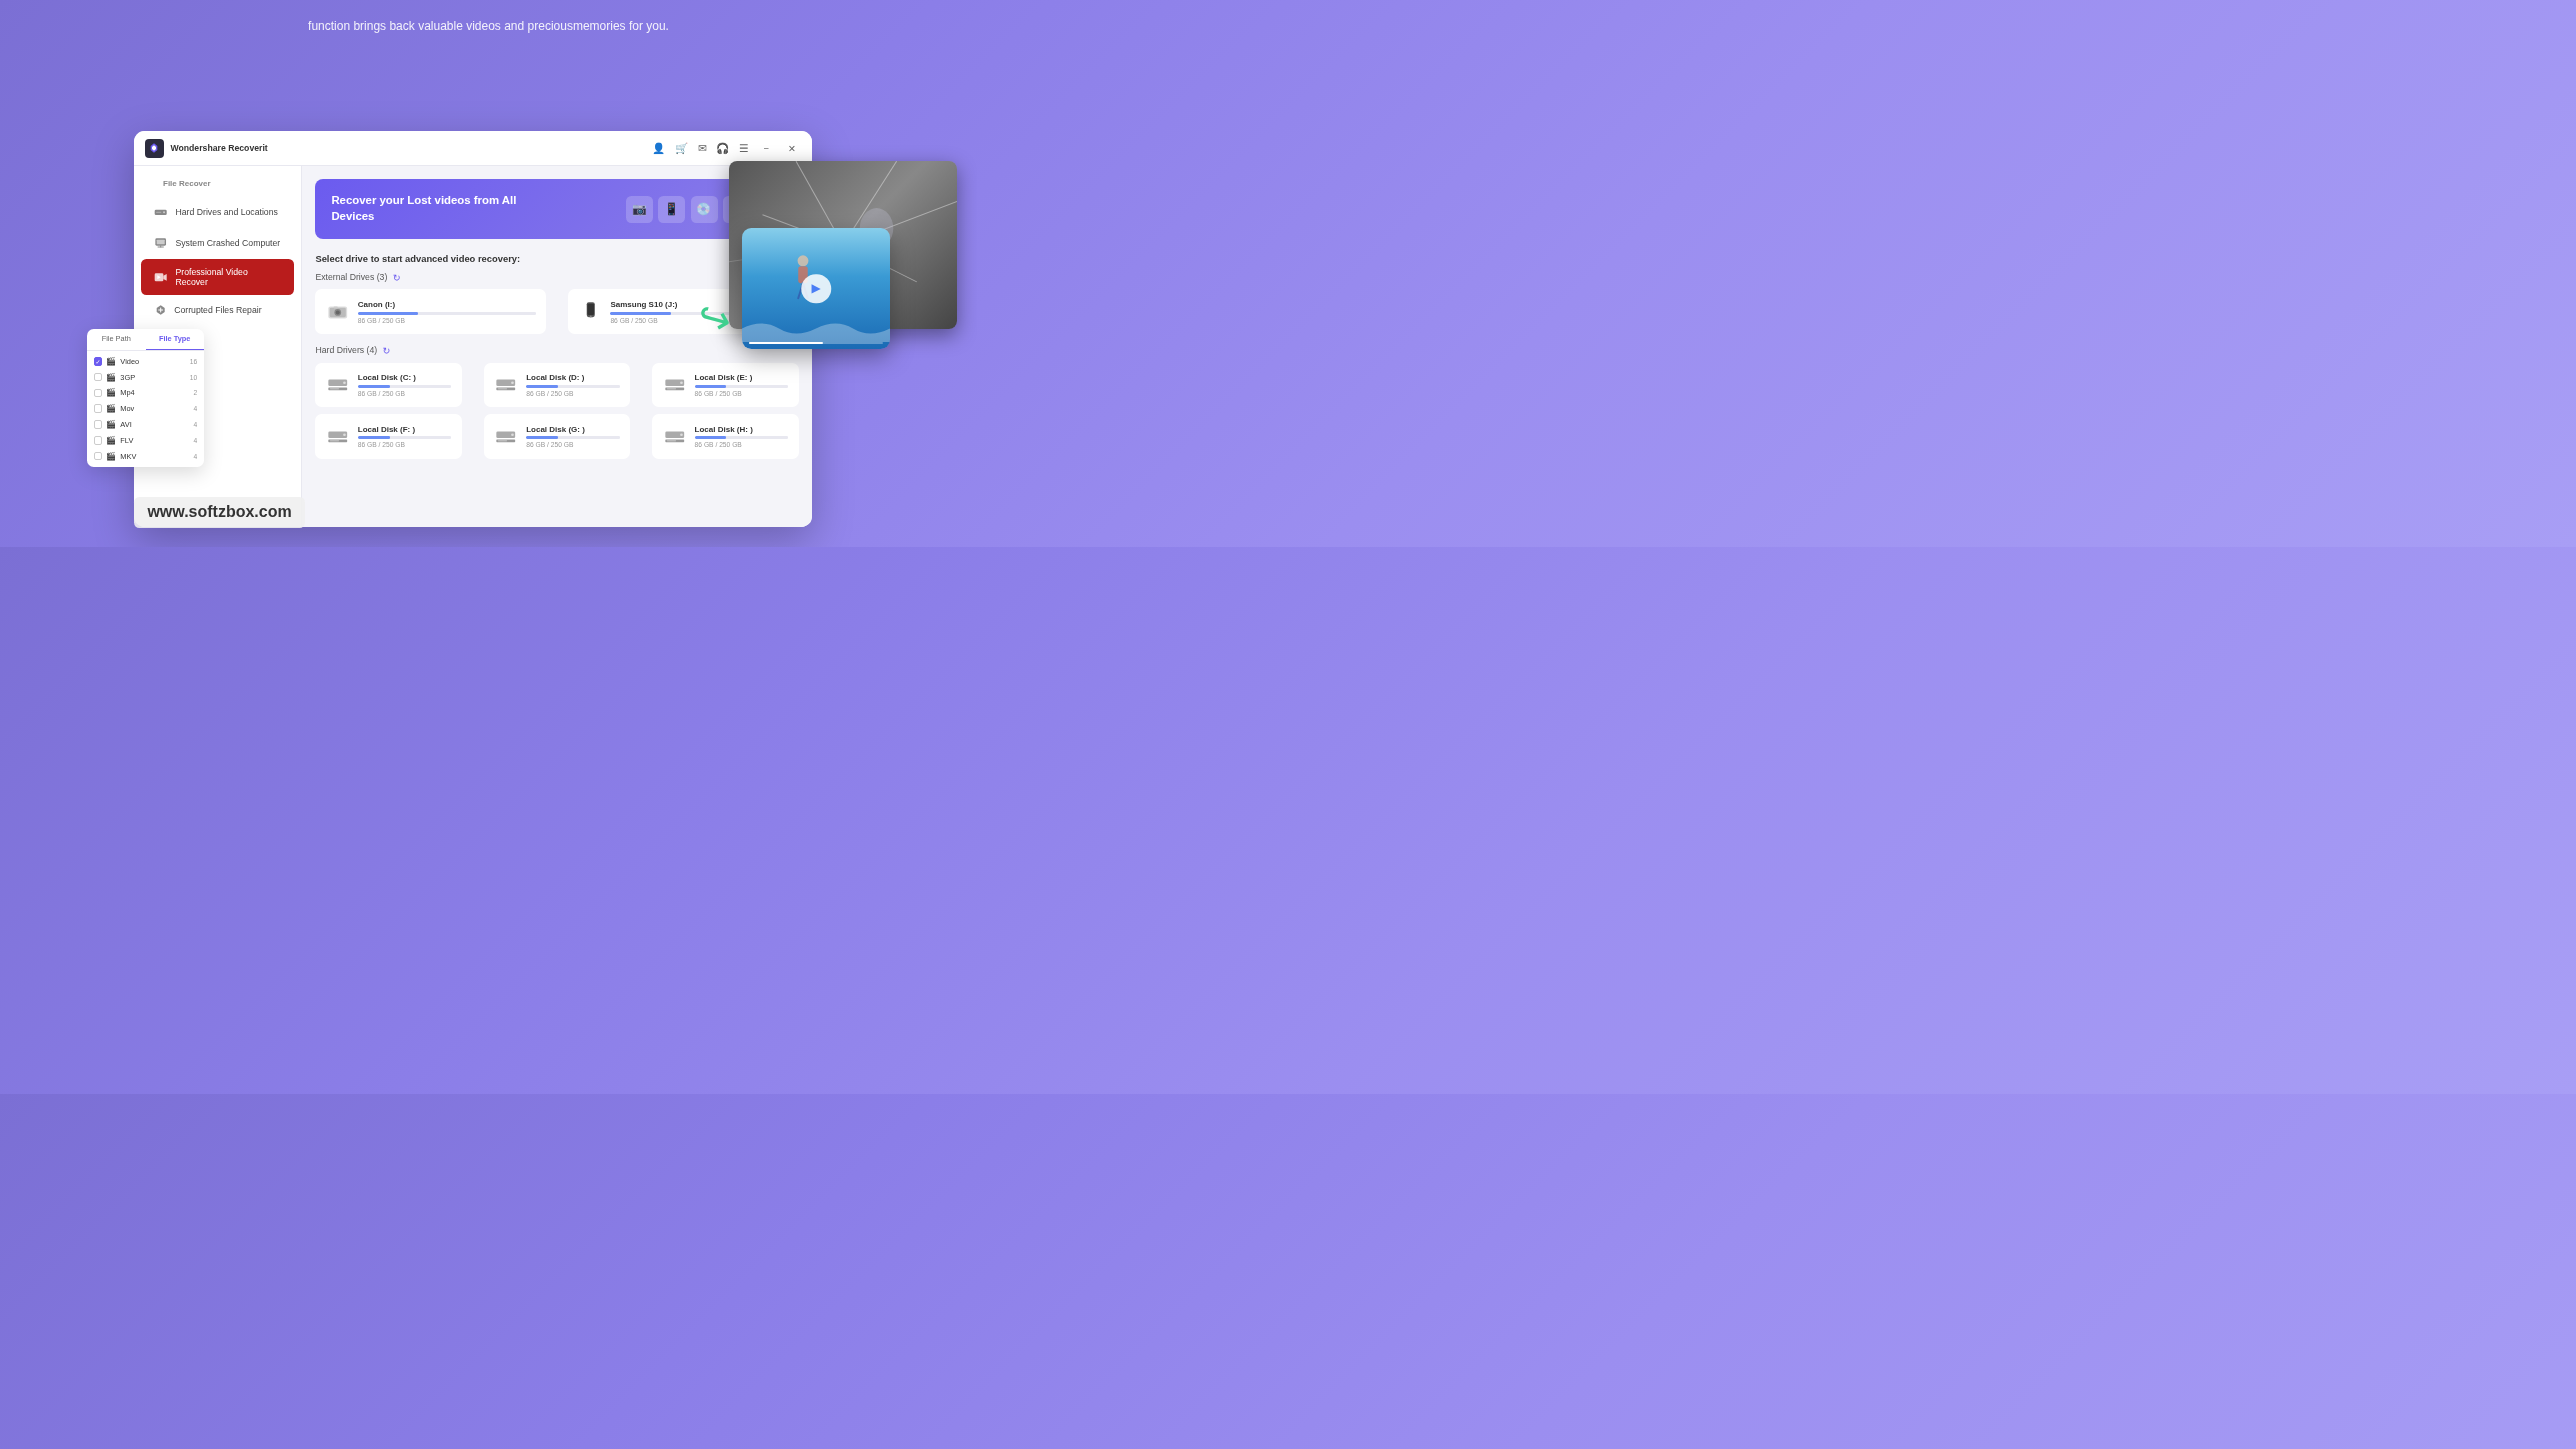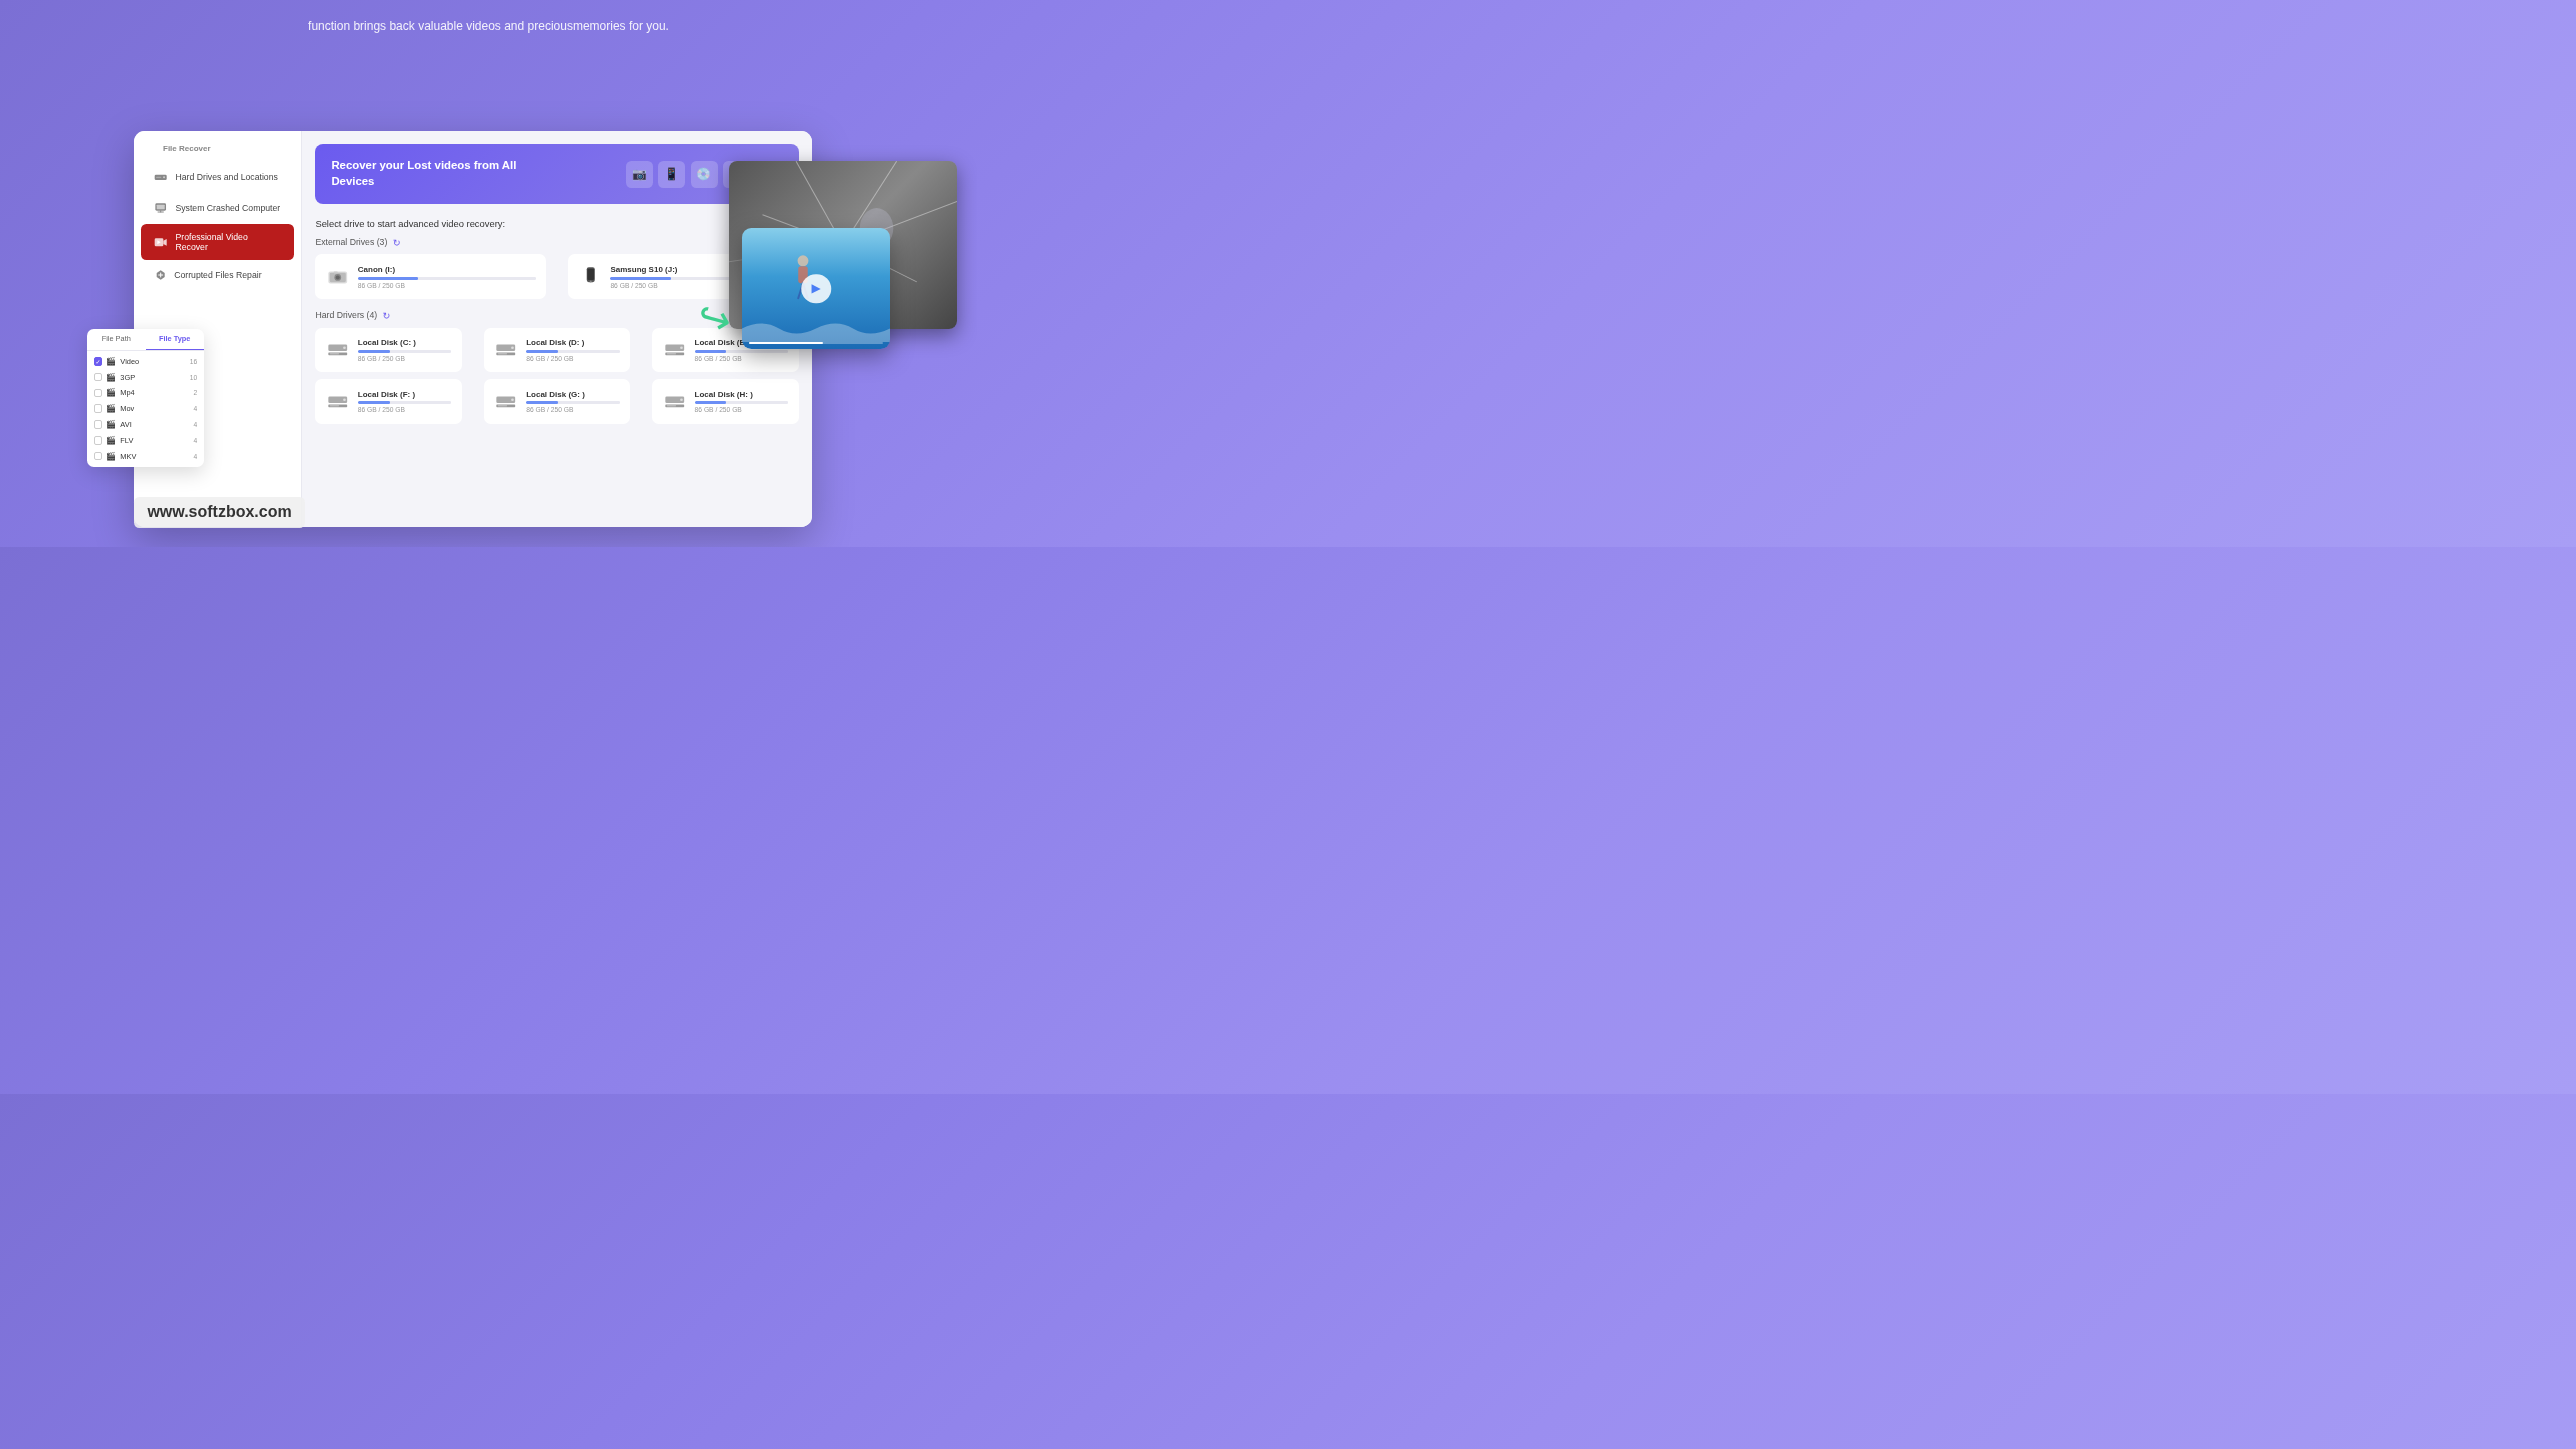--- a/index.html
+++ b/index.html
@@ -187,21 +187,21 @@
       background: rgba(255,255,255,0.25);
       border-radius: 5.4px;
       display: flex;
       align-items: center;
       justify-content: center;
       font-size: 12px;
     }
 
     .section-title {
       font-size: 9.4px;
-      font-weight: 400;
+      font-weight: 700;
       color: #333;
       margin-bottom: 8px;
     }
 
     .drives-section { margin-bottom: 10.7px; }
     .drives-section-header {
       display: flex;
       align-items: center;
       gap: 5.4px;
       margin-bottom: 6.7px;
@@ -376,20 +376,40 @@
   </style>
 </head>
 <body>
 
 <div class="page-header">
   <p>function brings back valuable videos and preciousmemories for you.</p>
 </div>
 
 <div class="app-window">
 
+  <div class="titlebar">
+    <div class="titlebar-logo">
+      <svg width="12" height="12" viewBox="0 0 18 18" fill="none">
+        <path d="M9 2L14 6V12L9 16L4 12V6L9 2Z" fill="#6b5bef"></path>
+        <path d="M9 5L12 7.5V10.5L9 13L6 10.5V7.5L9 5Z" fill="white"></path>
+      </svg>
+    </div>
+    <span class="titlebar-name">Wondershare Recoverit</span>
+    <div class="titlebar-icons">
+      <span class="titlebar-icon">👤</span>
+      <span class="titlebar-icon orange">🛒</span>
+      <span class="titlebar-icon">✉</span>
+      <span class="titlebar-icon">🎧</span>
+      <span class="titlebar-icon">☰</span>
+    </div>
+    <div class="titlebar-controls">
+      <div class="titlebar-btn">−</div>
+      <div class="titlebar-btn close">✕</div>
+    </div>
+  </div>
 
   <div class="app-body">
 
     <div class="sidebar">
       <div class="sidebar-section-label">File Recover</div>
 
       <div class="sidebar-item">
         <div class="sidebar-item-icon">
           <svg width="13.4" height="10.7" viewBox="0 0 20 16" fill="none">
             <rect x="1" y="4" width="18" height="8" rx="2" fill="#888"></rect>

